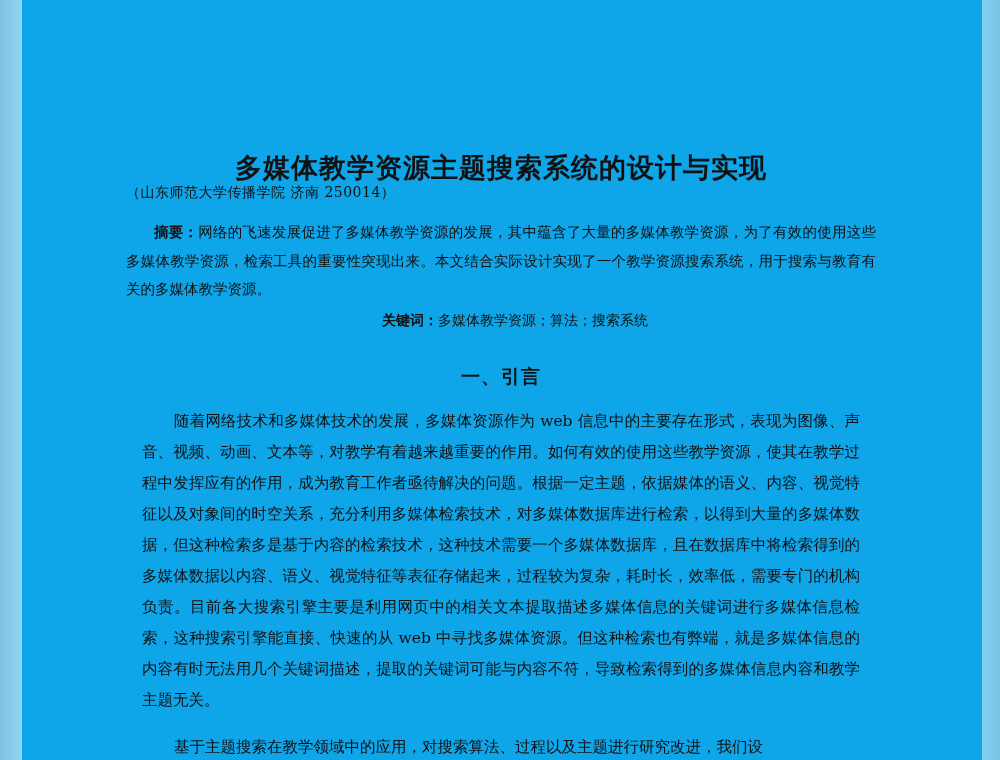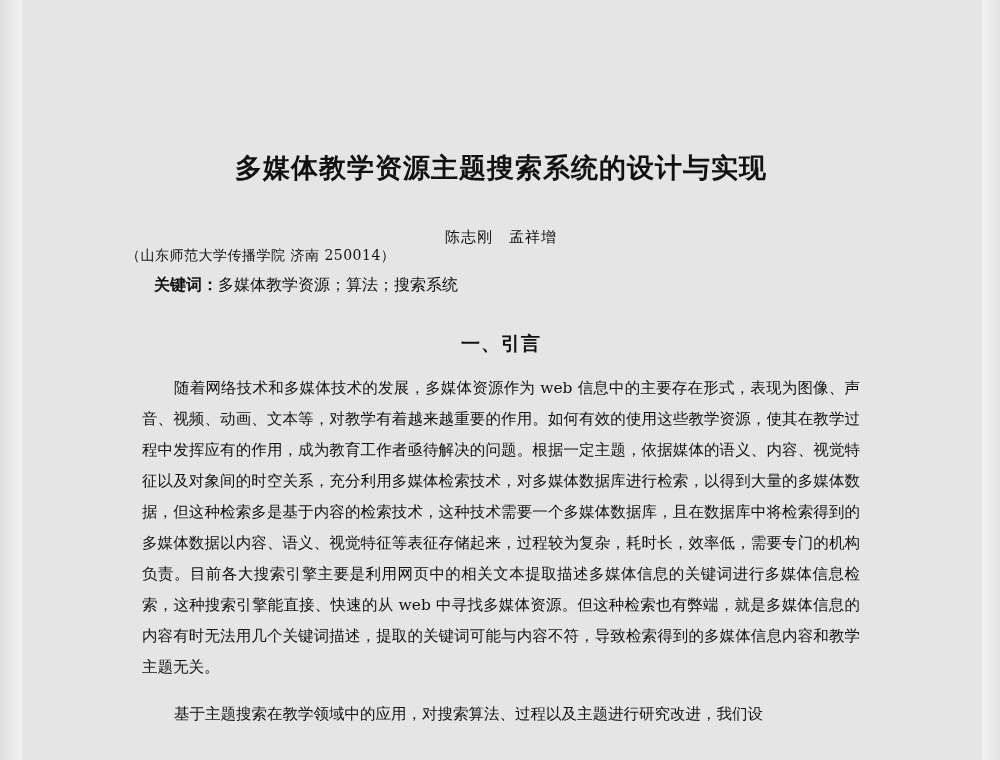--- a/index.html
+++ b/index.html
@@ -11,21 +11,21 @@
     width: 1000px;
     height: 760px;
     overflow: hidden;
     font-family: "DejaVu Serif", "Liberation Serif", serif;
     color: #111111;
   }
   .page {
     position: relative;
     width: 1000px;
     height: 760px;
-    background: #e5e5e5;
+    background: #0ea5e9;
     box-sizing: border-box;
   }
   
   .page::before {
     content: "";
     position: absolute;
     left: 0; top: 0;
     width: 22px; height: 760px;
     background: linear-gradient(to right, #d9d9d9, #fdfdfd);
     opacity: .55;
@@ -83,23 +83,24 @@
   }
   .abstract p {
     margin: 0;
     text-indent: 0;
   }
   .abstract p.first {
     text-indent: 28px;
   }
   .keywords {
     margin-top: 4px;
-    font-size: 16px;
+    font-size: 14px;
     line-height: 1.95;
     text-indent: 28px;
+    text-align: center;
   }
   .keywords .lead {
     font-weight: bold;
   }
   .section-head {
     margin-top: 30px;
     margin-bottom: 4px;
     font-size: 19px;
     font-weight: bold;
     font-family: "DejaVu Sans", "Liberation Sans", sans-serif;
@@ -122,26 +123,26 @@
   }
 </style>
 </head>
 <body>
 
 <div class="page">
   <div class="content">
 
     <div class="title">多媒体教学资源主题搜索系统的设计与实现</div>
 
-    <div class="authors">
-      <span>陈志刚</span><span class="sep"></span><span>孟祥增</span>
-    </div>
 
     <div class="affiliation">（山东师范大学传播学院 济南 250014）</div>
 
+    <div class="abstract">
+      <p class="first"><span class="lead">摘要：</span><span>网络的飞速发展促进了多媒体教学资源的发展，其中蕴含了大量的多媒体教学资源，为了有效的使用这些多媒体教学资源，检索工具的重要性突现出来。本文结合实际设计实现了一个教学资源搜索系统，用于搜索与教育有关的多媒体教学资源。</span></p>
+    </div>
 
     <div class="keywords">
       <span class="lead">关键词：</span><span>多媒体教学资源；算法；搜索系统</span>
     </div>
 
     <div class="section-head">一、引言</div>
 
     <div class="body-text">
       <p>随着网络技术和多媒体技术的发展，多媒体资源作为 web 信息中的主要存在形式，表现为图像、声音、视频、动画、文本等，对教学有着越来越重要的作用。如何有效的使用这些教学资源，使其在教学过程中发挥应有的作用，成为教育工作者亟待解决的问题。根据一定主题，依据媒体的语义、内容、视觉特征以及对象间的时空关系，充分利用多媒体检索技术，对多媒体数据库进行检索，以得到大量的多媒体数据，但这种检索多是基于内容的检索技术，这种技术需要一个多媒体数据库，且在数据库中将检索得到的多媒体数据以内容、语义、视觉特征等表征存储起来，过程较为复杂，耗时长，效率低，需要专门的机构负责。目前各大搜索引擎主要是利用网页中的相关文本提取描述多媒体信息的关键词进行多媒体信息检索，这种搜索引擎能直接、快速的从 web 中寻找多媒体资源。但这种检索也有弊端，就是多媒体信息的内容有时无法用几个关键词描述，提取的关键词可能与内容不符，导致检索得到的多媒体信息内容和教学主题无关。</p>
       <p class="clip-last">基于主题搜索在教学领域中的应用，对搜索算法、过程以及主题进行研究改进，我们设</p>

